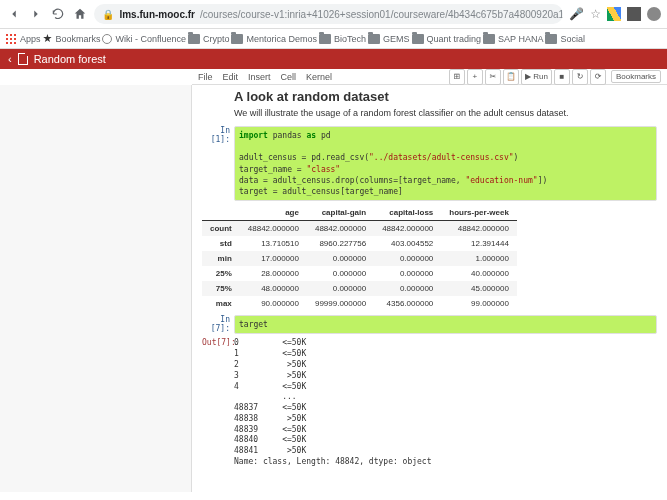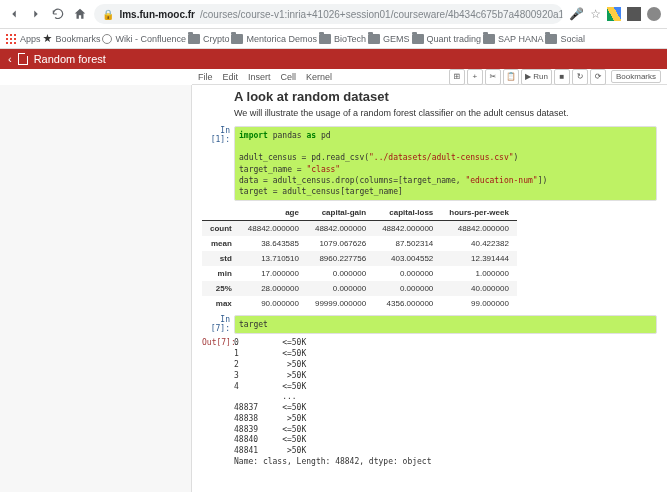--- a/index.html
+++ b/index.html
@@ -208,46 +208,46 @@
             </thead>
           <tbody id="df-body">
               <tr>
                 <th>count</th>
                 <td>48842.000000</td>
                 <td>48842.000000</td>
                 <td>48842.000000</td>
                 <td>48842.000000</td>
               </tr>
               <tr>
-                <th>mean</th>
-                <td>38.643585</td>
-                <td>1079.067626</td>
-                <td>87.502314</td>
-                <td>40.422382</td>
-              </tr>
-              <tr>
                 <th>std</th>
                 <td>13.710510</td>
                 <td>8960.227756</td>
                 <td>403.004552</td>
                 <td>12.391444</td>
               </tr>
               <tr>
                 <th>min</th>
                 <td>17.000000</td>
                 <td>0.000000</td>
                 <td>0.000000</td>
                 <td>1.000000</td>
               </tr>
               <tr>
                 <th>25%</th>
                 <td>28.000000</td>
                 <td>0.000000</td>
                 <td>0.000000</td>
                 <td>40.000000</td>
+              </tr>
+              <tr>
+                <th>75%</th>
+                <td>48.000000</td>
+                <td>0.000000</td>
+                <td>0.000000</td>
+                <td>45.000000</td>
               </tr>
               <tr>
                 <th>max</th>
                 <td>90.000000</td>
                 <td>99999.000000</td>
                 <td>4356.000000</td>
                 <td>99.000000</td>
               </tr>
             </tbody>
         </table>

